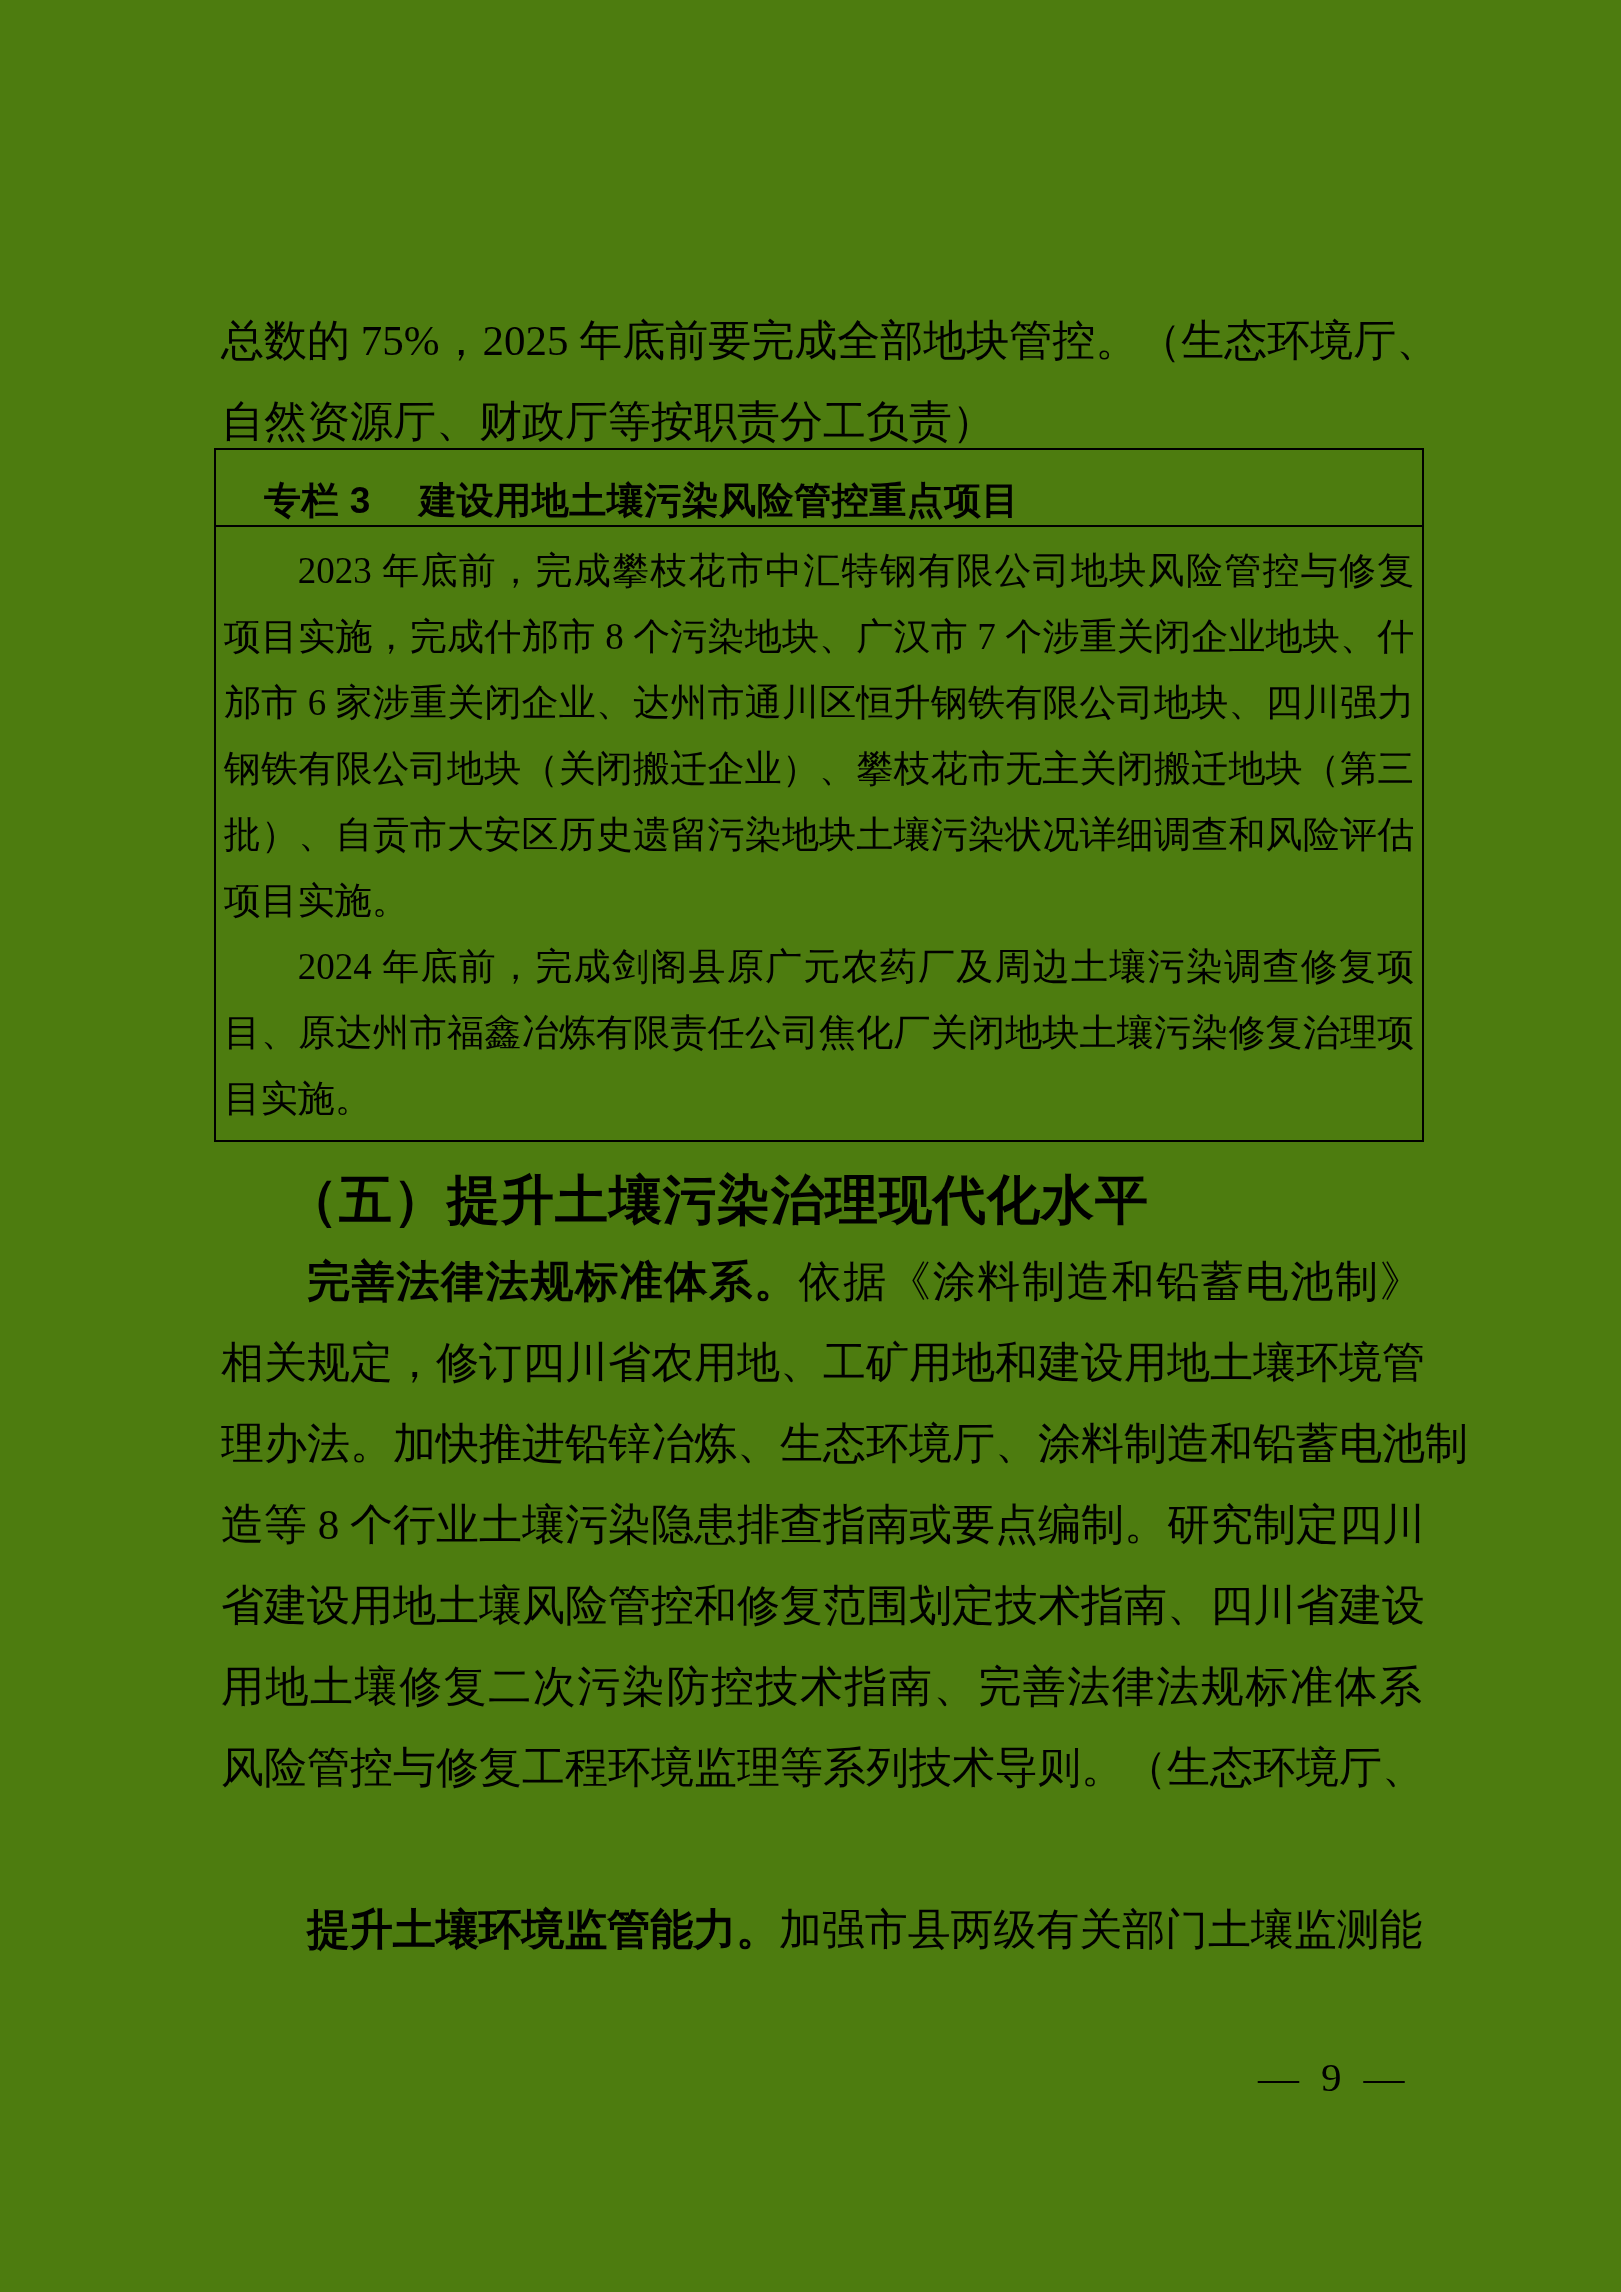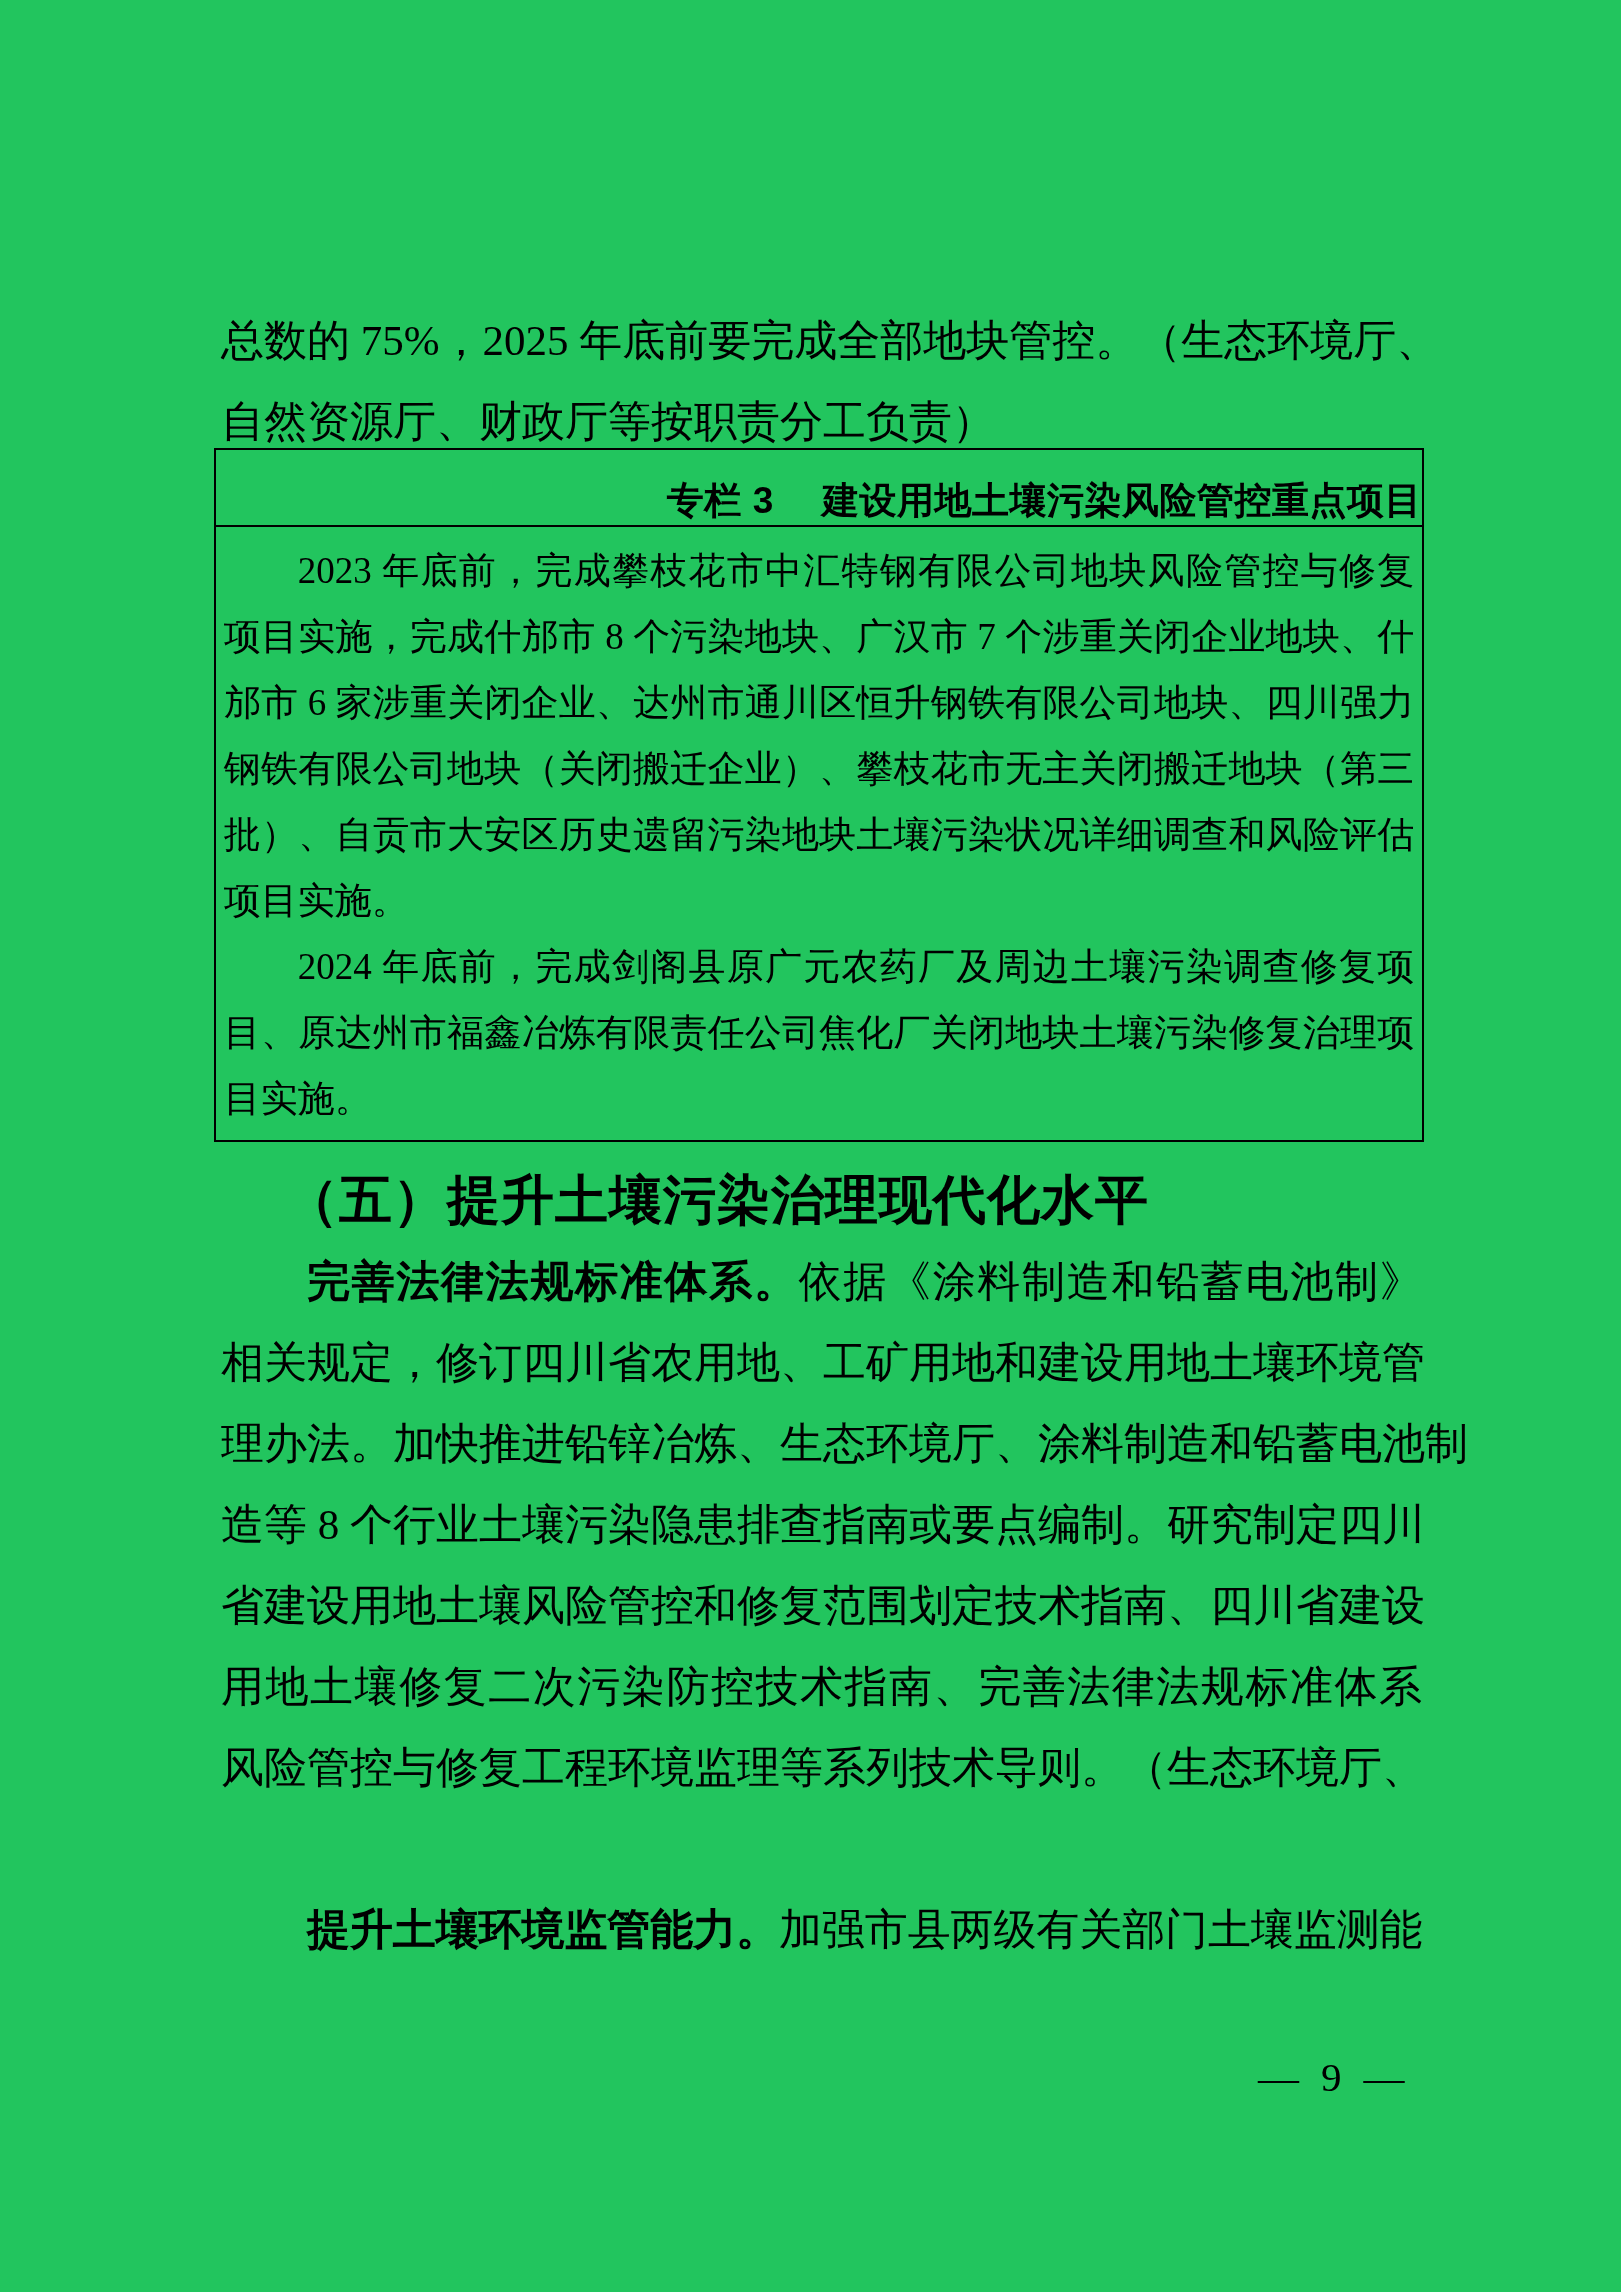--- a/index.html
+++ b/index.html
@@ -4,21 +4,21 @@
 <style>
   html, body {
     margin: 0;
     padding: 0;
     background: #ffffff;
   }
   .page {
     position: relative;
     width: 1621px;
     height: 2293px;
-    background: #22c55e;
+    background: #4d7c0f;
     color: #000000;
     font-family: "Liberation Serif", "DejaVu Serif", serif;
     overflow: hidden;
   }
   .para {
     position: absolute;
     left: 221px;
     width: 1201px;
   }
   .text-line {
@@ -44,26 +44,27 @@
     left: 214px;
     width: 1210px;
     height: 694px;
     border: 2.9px solid #000000;
     box-sizing: border-box;
   }
   .box-title {
     height: 49px;
     line-height: 49px;
     padding-top: 25.5px;
-    text-align: right;
+    text-align: left;
     font-family: "Liberation Sans", "DejaVu Sans", sans-serif;
     font-weight: 700;
     font-size: 37px;
     letter-spacing: 0.5px;
     border-bottom: 2.9px solid #000000;
+    padding-left: 48px;
   }
   .box-body {
     padding: 11.8px 7.8px 0 7.8px;
   }
   .box-body .text-line {
     font-size: 37px;
     line-height: 66px;
   }
 
   .sec-heading {

